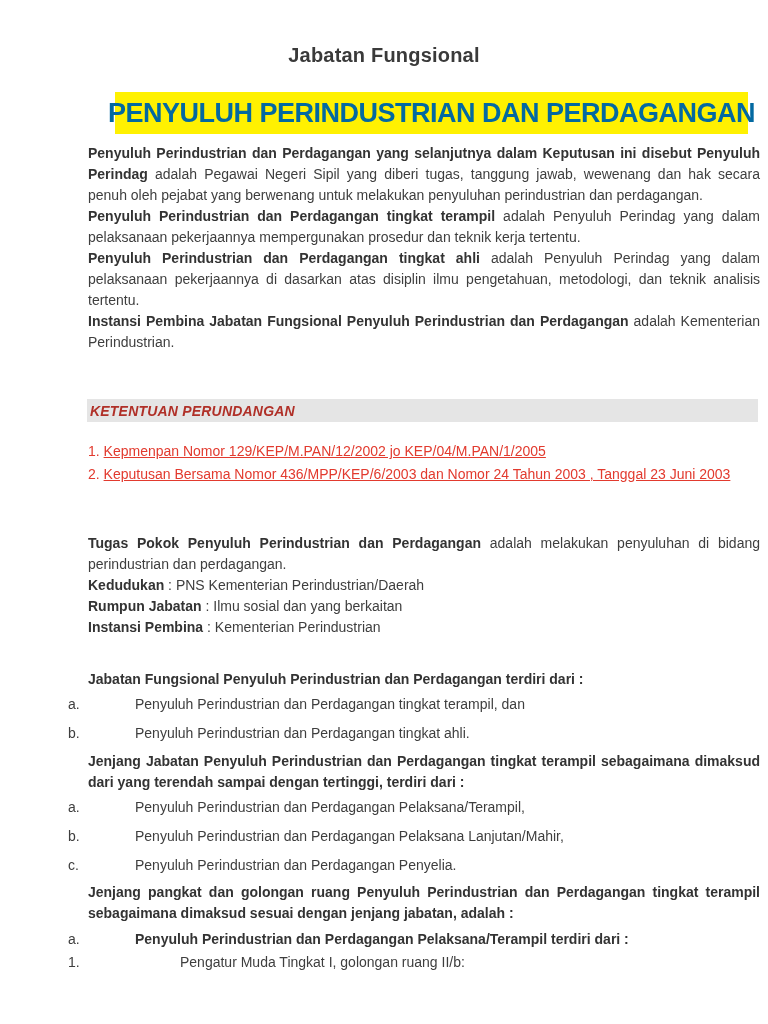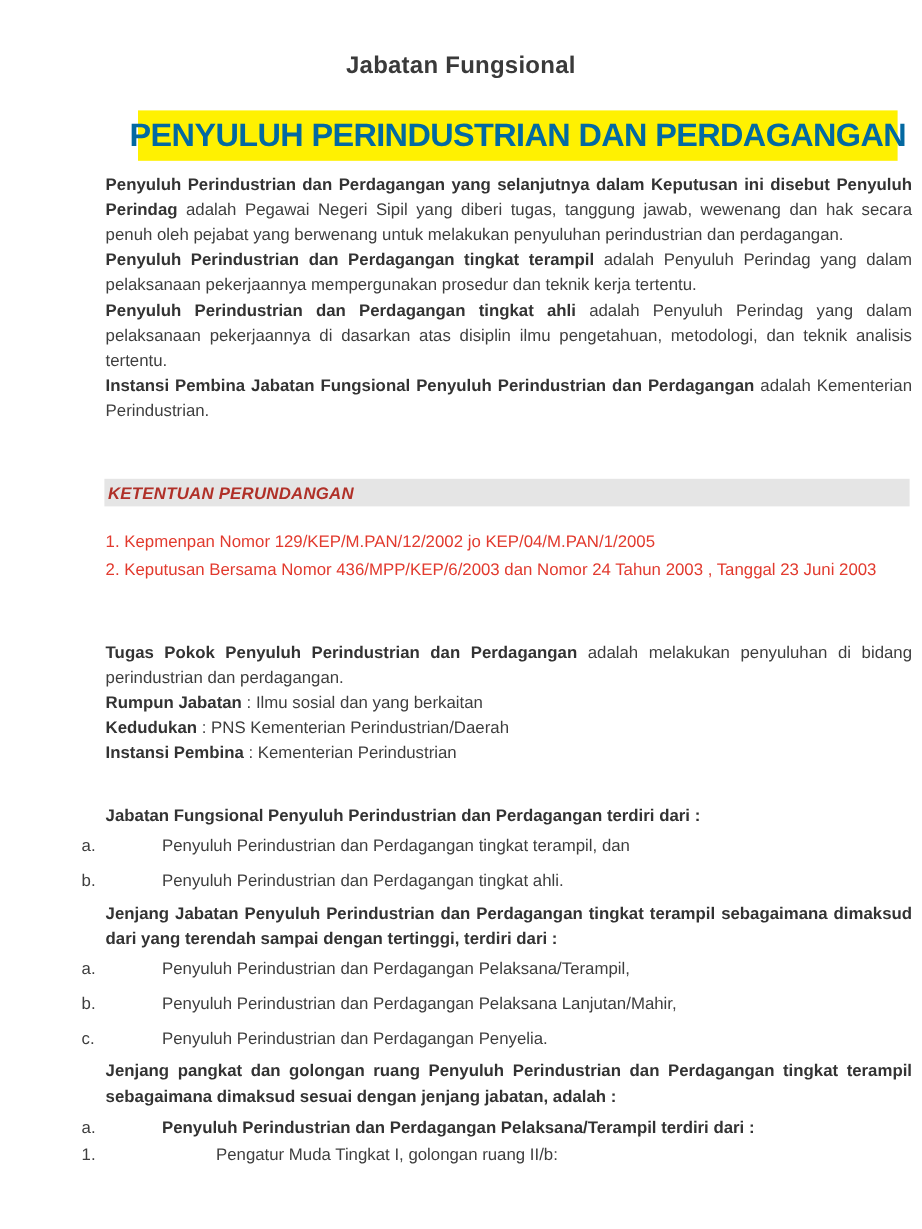--- a/index.html
+++ b/index.html
@@ -31,21 +31,21 @@
   .bluebar{
     top:399px;left:87px;width:671px;height:23px;background:#e5e5e5;
     display:flex;align-items:center;
   }
   .bluebar .bar-text{
     font-size:14px;font-style:italic;font-weight:700;color:#b03028;
     padding-left:3px;letter-spacing:0.2px;
   }
 
   .regs{top:440px;left:88px;width:672px;font-size:14px;line-height:23px;color:#e23a2e;}
-  .regs .lnk{cursor:pointer;}
+  .regs .lnk{text-decoration:underline;cursor:pointer;}
 
   .profile{top:533px;left:88px;width:672px;}
 
   .sec{left:88px;width:672px;font-size:14px;line-height:21px;}
   .sec .h{font-weight:700;color:#333333;text-align:justify;}
   .item{position:relative;padding-left:47px;}
   .item .marker{position:absolute;left:-20px;top:0;}
   .item.deep{padding-left:92px;}
   .item.bolditem .txt{font-weight:700;color:#333333;}
 
@@ -84,22 +84,22 @@
     <span class="bar-text">KETENTUAN PERUNDANGAN</span>
   </div>
 
   <div class="abs regs">
     <p><span class="num">1.</span> <span class="lnk">Kepmenpan Nomor 129/KEP/M.PAN/12/2002 jo KEP/04/M.PAN/1/2005</span></p>
     <p><span class="num">2.</span> <span class="lnk">Keputusan Bersama Nomor 436/MPP/KEP/6/2003 dan Nomor 24 Tahun 2003 , Tanggal 23 Juni 2003</span></p>
   </div>
 
   <div class="abs profile textblock">
     <p><b>Tugas Pokok Penyuluh Perindustrian dan Perdagangan</b><span> adalah melakukan penyuluhan di bidang perindustrian dan perdagangan.</span></p>
+    <p><b>Kedudukan</b><span> : PNS Kementerian Perindustrian/Daerah</span></p>
     <p><b>Rumpun Jabatan</b><span> : Ilmu sosial dan yang berkaitan</span></p>
-    <p><b>Kedudukan</b><span> : PNS Kementerian Perindustrian/Daerah</span></p>
     <p><b>Instansi Pembina</b><span> : Kementerian Perindustrian</span></p>
   </div>
 
   <div id="sec1" class="abs sec">
     <p class="h">Jabatan Fungsional Penyuluh Perindustrian dan Perdagangan terdiri dari :</p>
     <div class="item"><span class="marker">a.</span><span class="txt">Penyuluh Perindustrian dan Perdagangan tingkat terampil, dan</span></div>
     <div class="item"><span class="marker">b.</span><span class="txt">Penyuluh Perindustrian dan Perdagangan tingkat ahli.</span></div>
   </div>
 
   <div id="sec2" class="abs sec">

